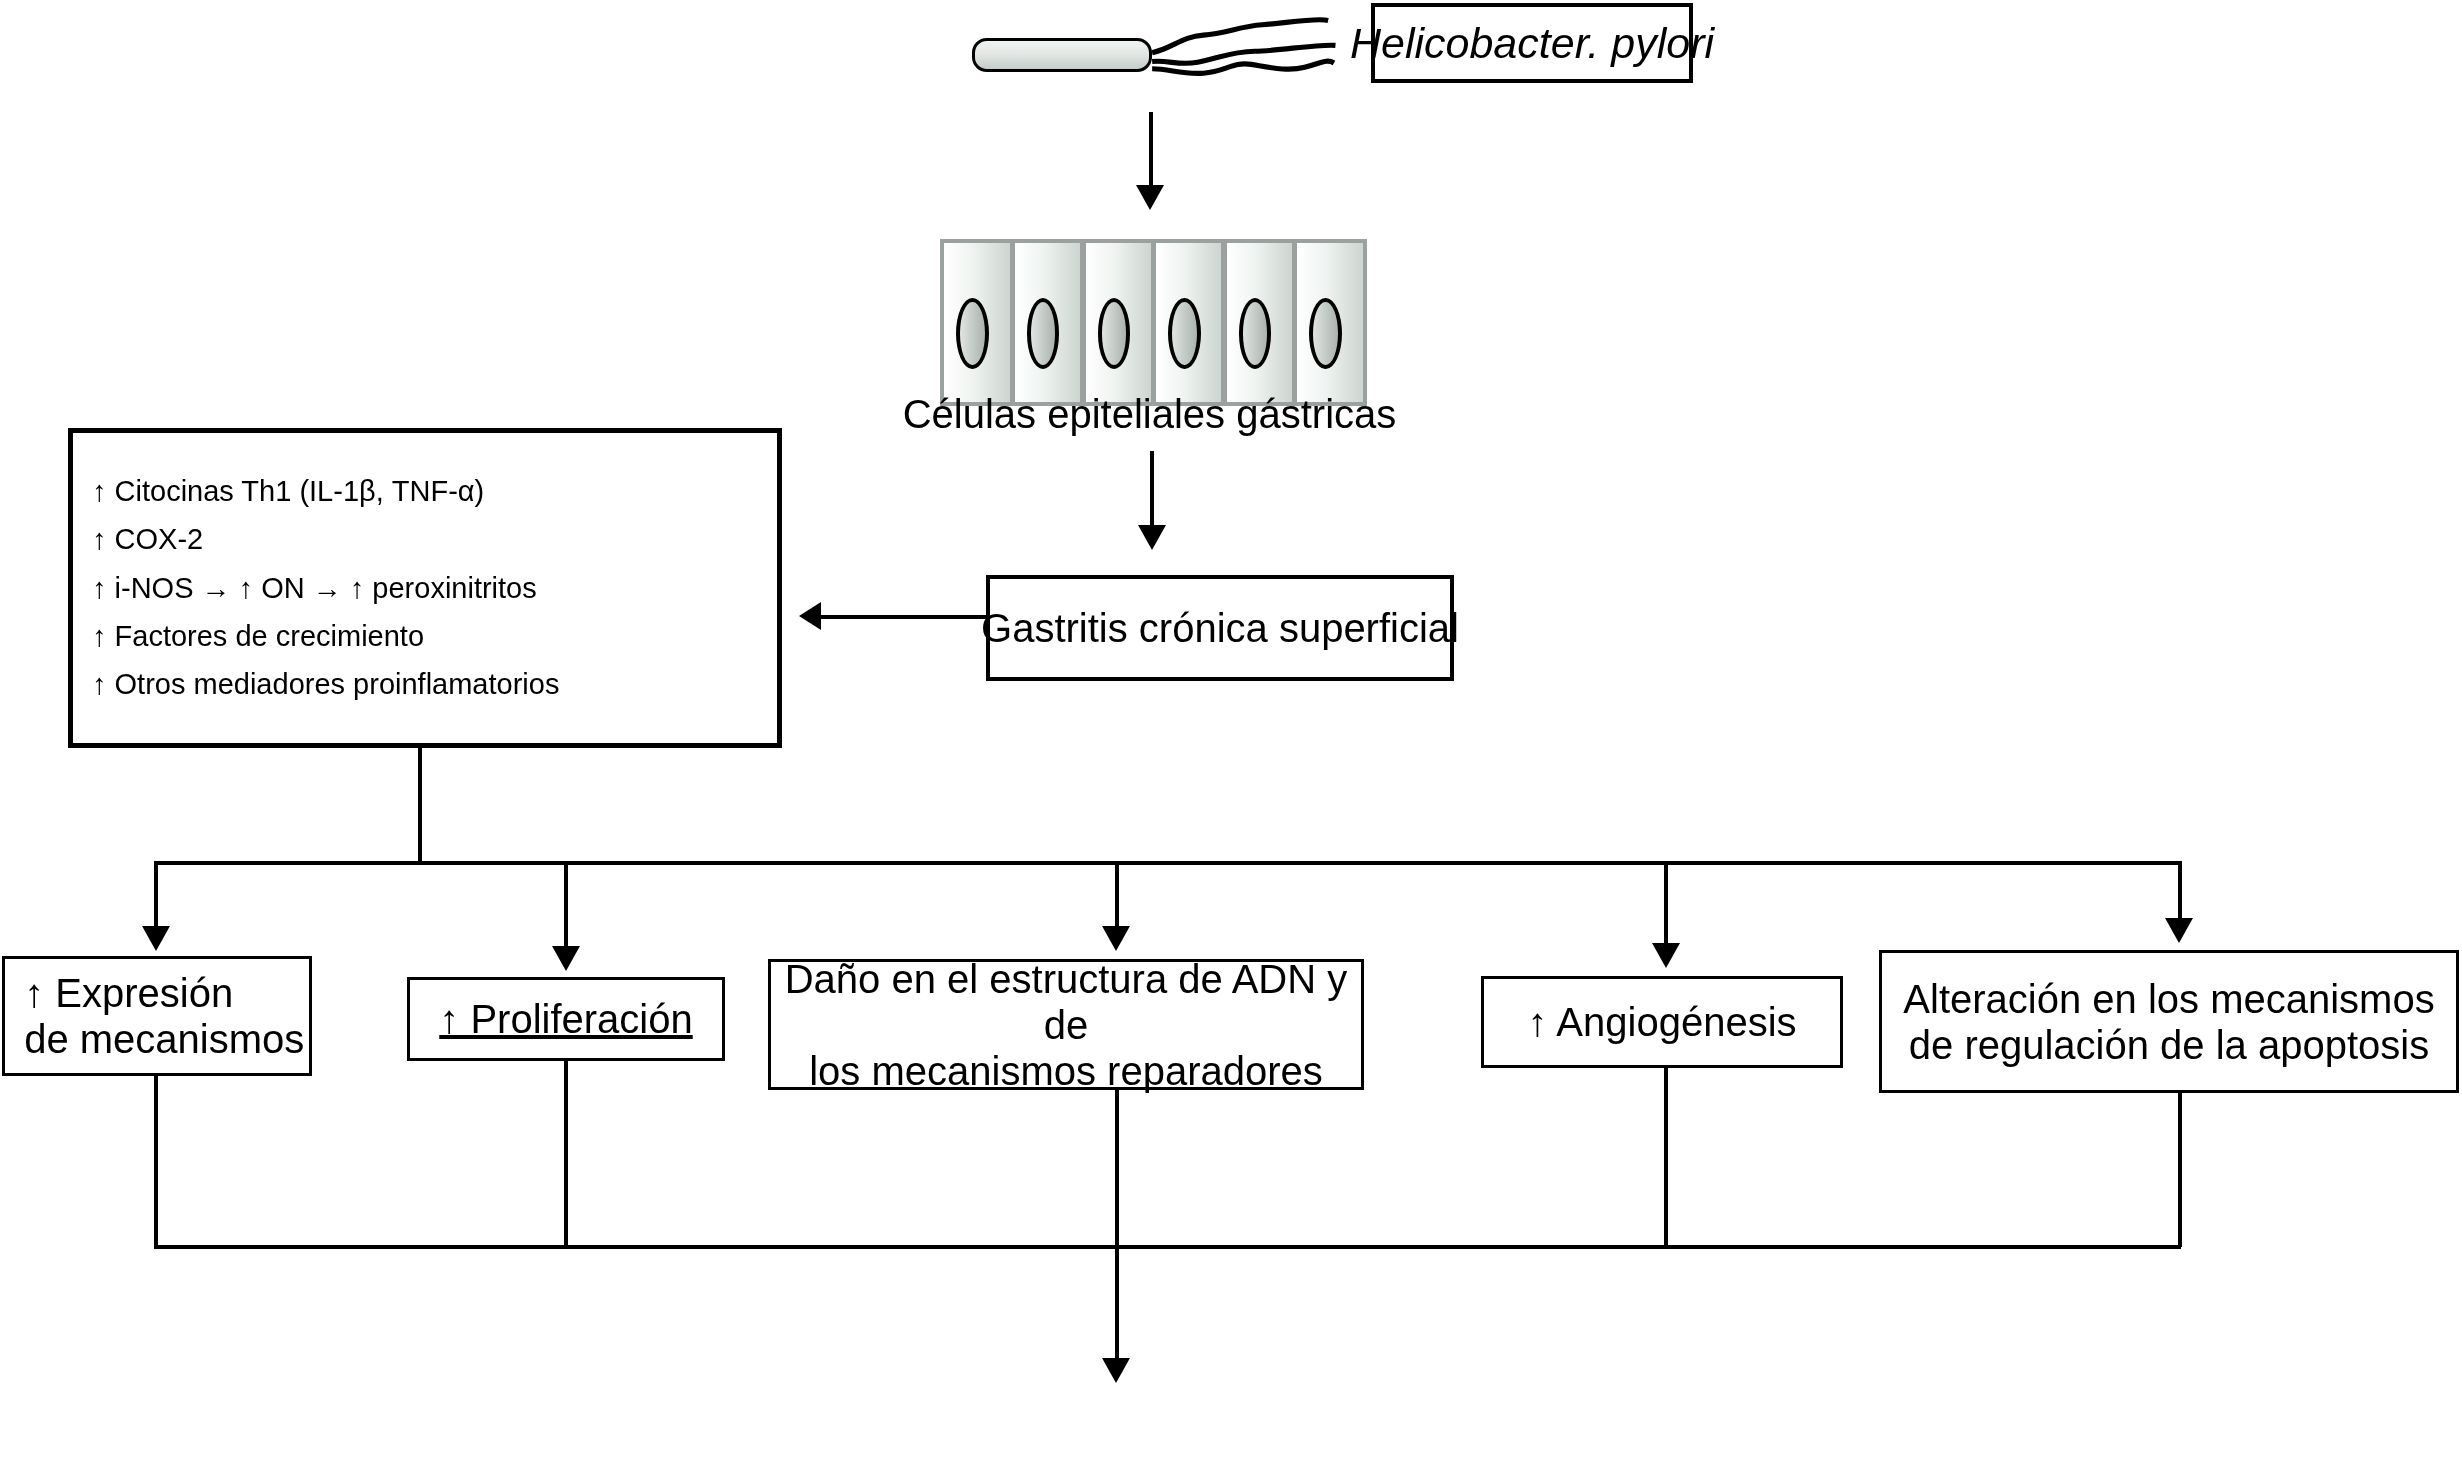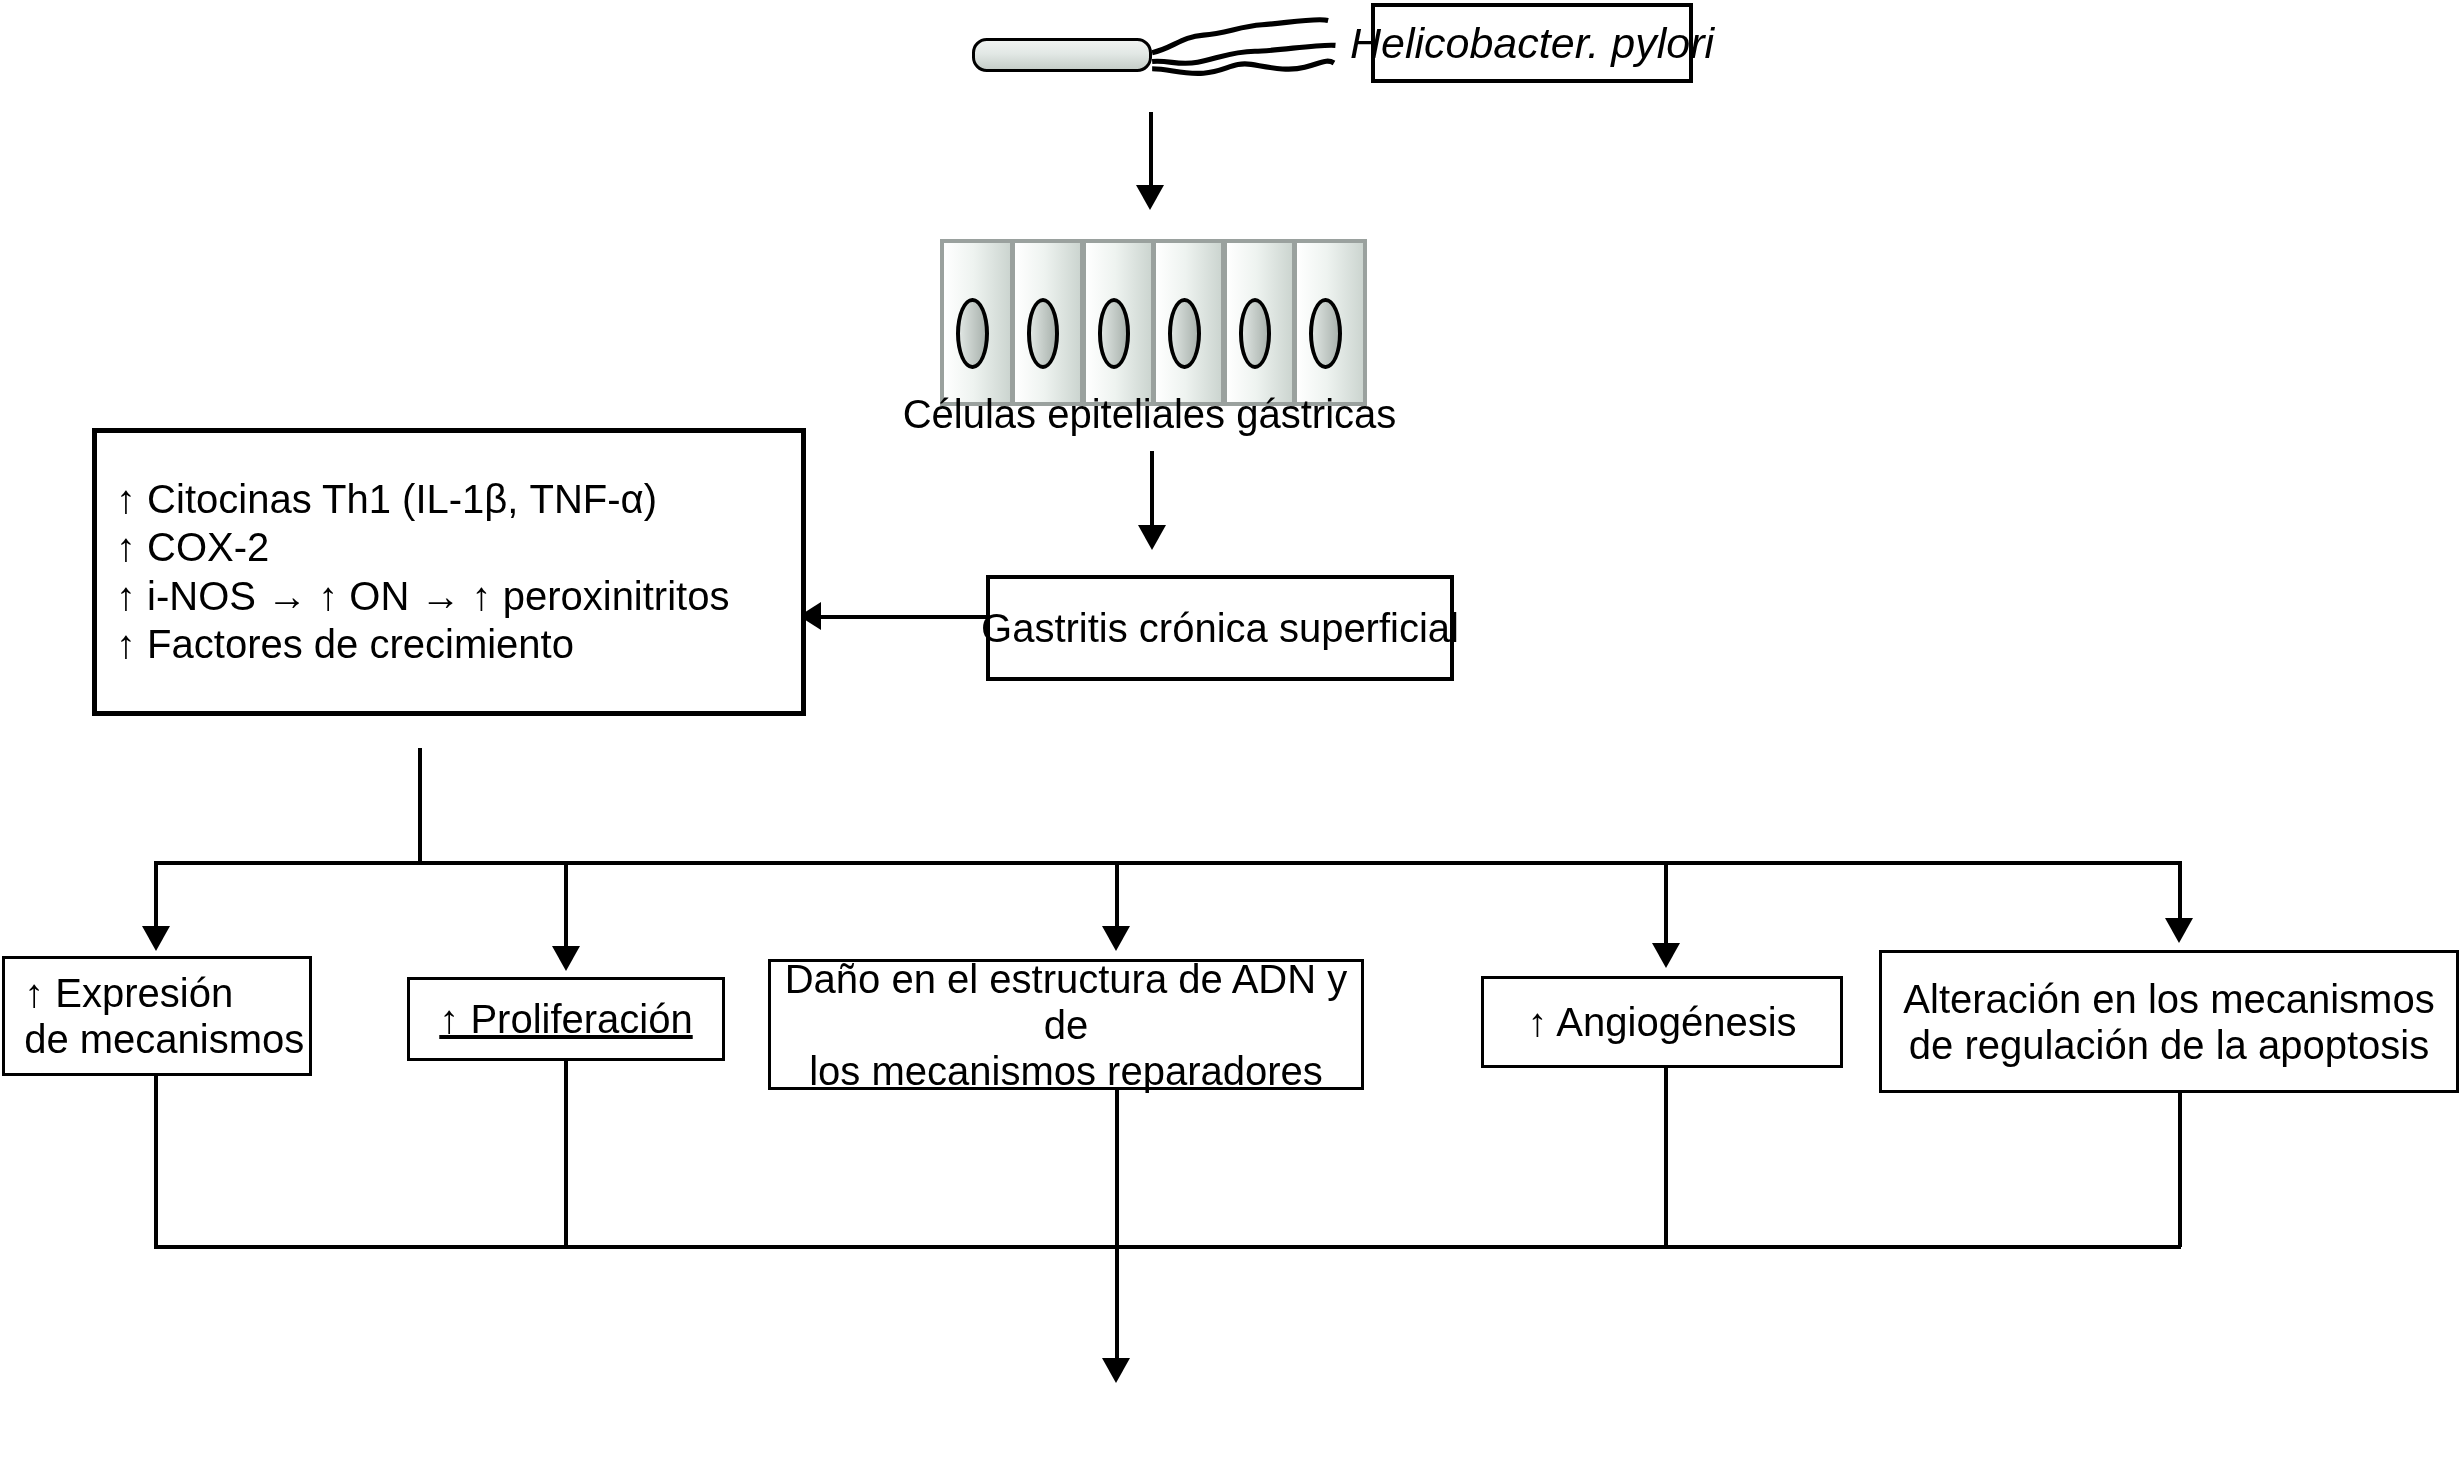--- a/index.html
+++ b/index.html
@@ -65,25 +65,25 @@
     width:32.5px;height:71px;margin-left:-20.7px;margin-top:-40px;
     box-sizing:border-box;
     border:4.4px solid var(--ink);border-radius:50%;
     background:linear-gradient(90deg,#dfe5e2 0%,#aab3ae 100%);
   }
   .caption{
     position:absolute;
     font-size:40px;line-height:44px;text-align:center;white-space:nowrap;
   }
   .mediators{
-    position:absolute;left:92px;top:428px;width:714px;height:288px;
+    position:absolute;left:68px;top:428px;width:714px;height:320px;
     box-sizing:border-box;border:5.2px solid var(--ink);background:var(--bg);
     display:flex;flex-direction:column;justify-content:center;
     align-items:flex-start;padding-left:19px;gap:7.4px;
-    font-size:40px;line-height:41px;white-space:nowrap;
+    font-size:29px;line-height:41px;white-space:nowrap;
   }
   .italic{font-style:italic;}
 </style>
 </head>
 <body>
 
 <div class="canvas">
 
   <div class="rod"></div>
   <svg class="flagella" width="192" height="66" viewBox="0 0 260 90">
@@ -130,20 +130,21 @@
   </div>
 
   <div class="line" style="left:820px;top:615px;width:166px;height:3.7px;"></div>
   <div class="head-left" style="left:799px;top:602px;"></div>
 
   <div class="mediators">
     <div>↑ Citocinas Th1 (IL-1β, TNF-α)</div>
     <div>↑ COX-2</div>
     <div>↑ i-NOS → ↑ ON → ↑ peroxinitritos</div>
     <div>↑ Factores de crecimiento</div>
+    <div>↑ Otros mediadores proinflamatorios</div>
   </div>
 
   <div class="line" style="left:418px;top:748px;width:3.7px;height:117px;"></div>
 
   <div class="line" style="left:154px;top:861px;width:2027px;height:4.4px;"></div>
 
   <div class="line" style="left:154px;top:861px;width:3.7px;height:67px;"></div>
   <div class="head-down" style="left:142px;top:926px;"></div>
 
   <div class="line" style="left:564px;top:861px;width:3.7px;height:86px;"></div>

